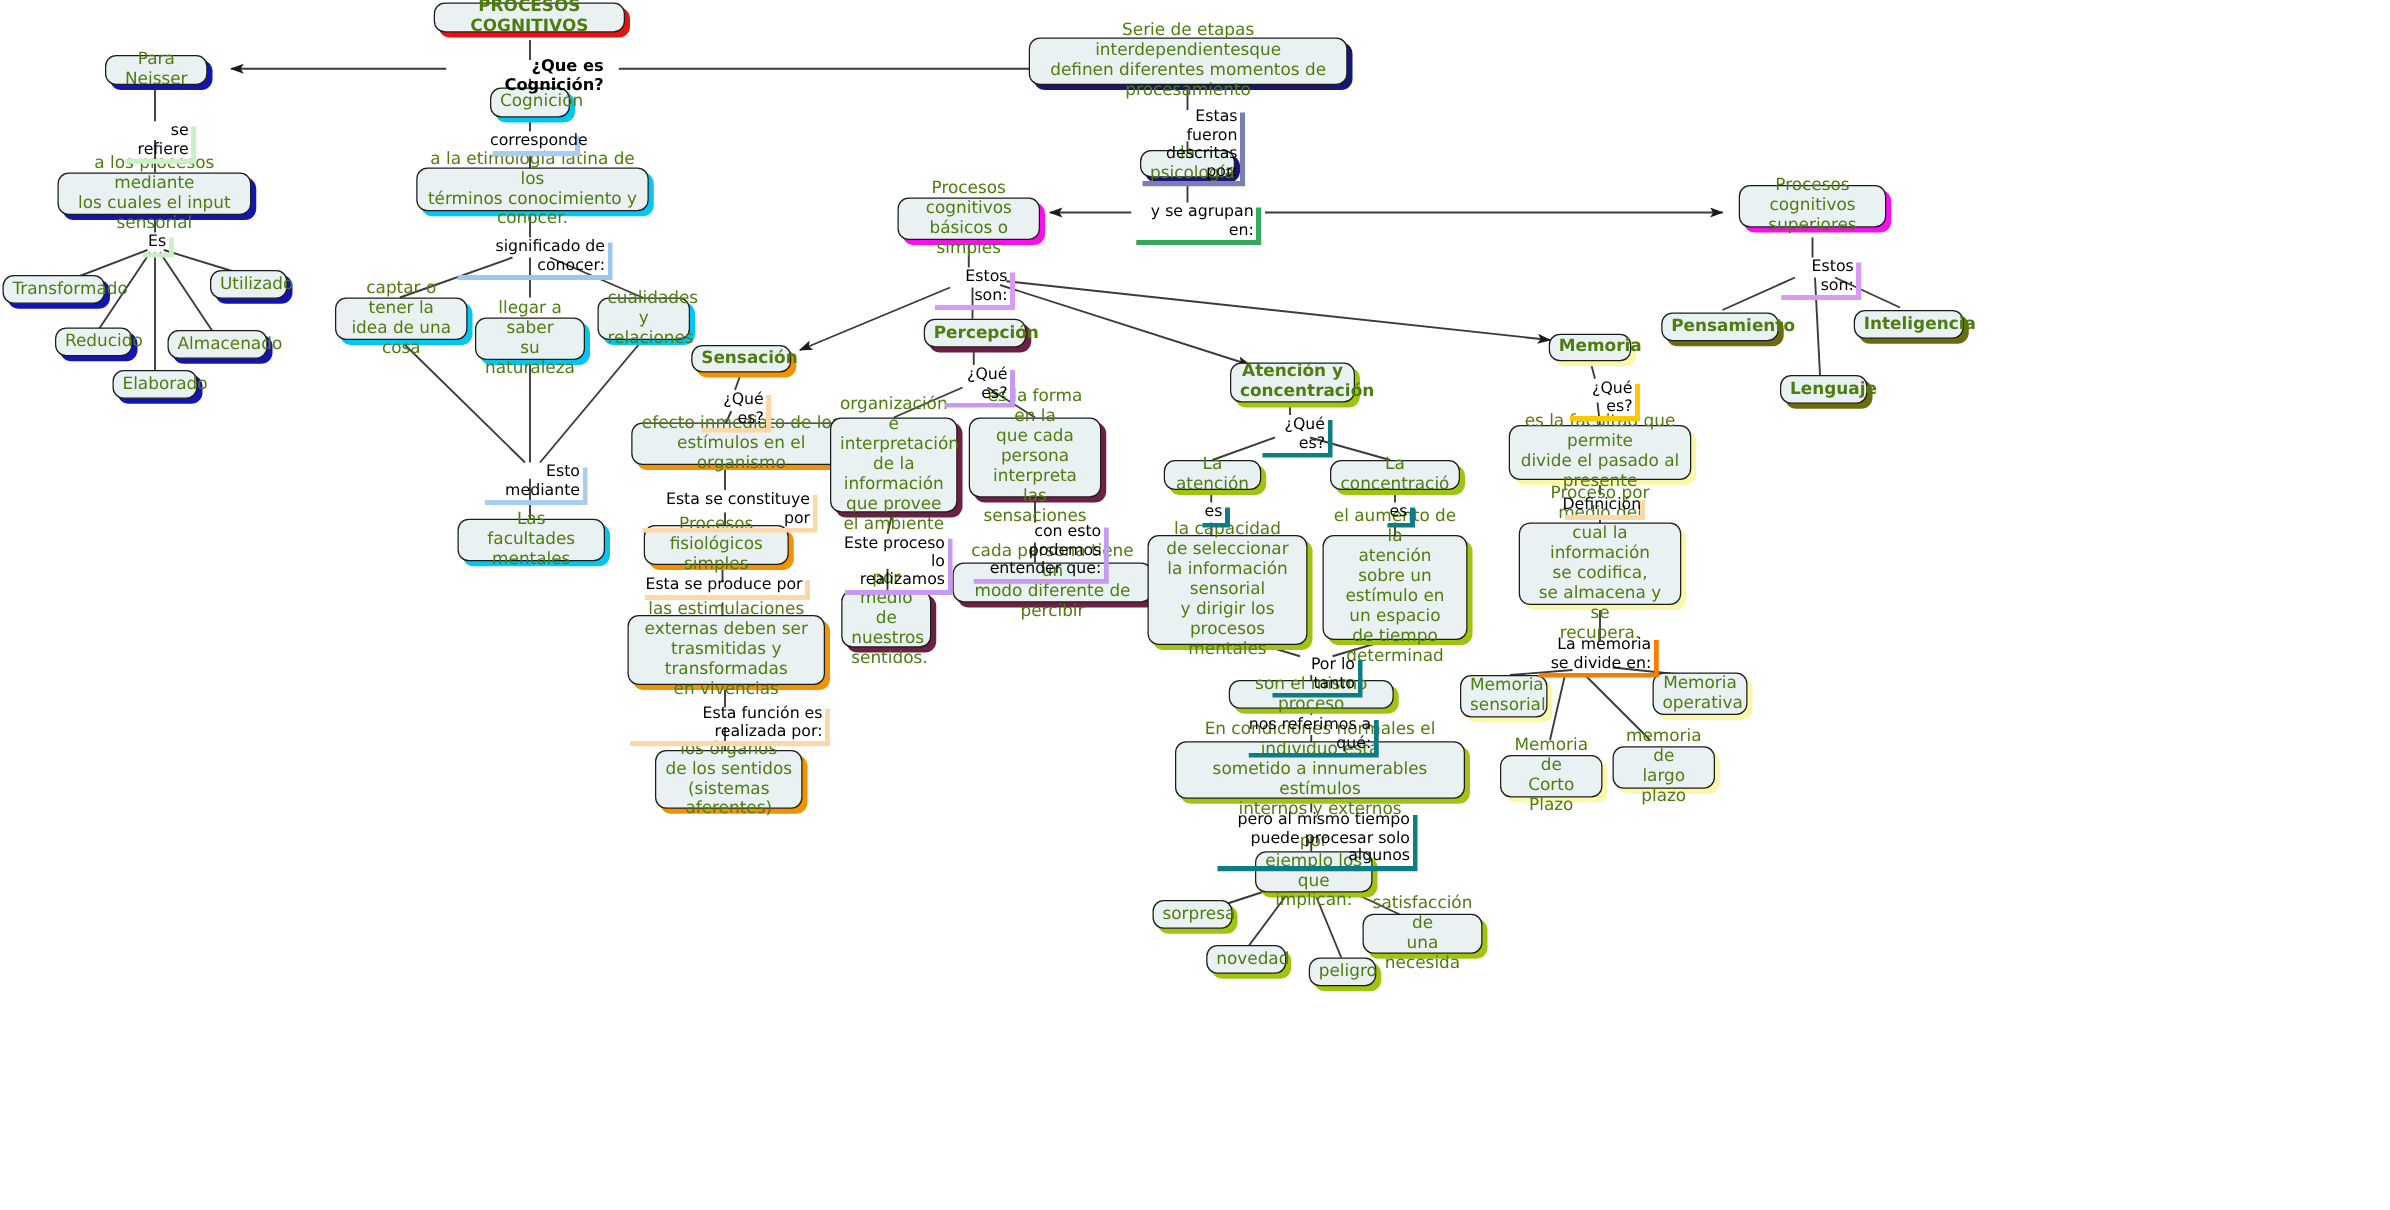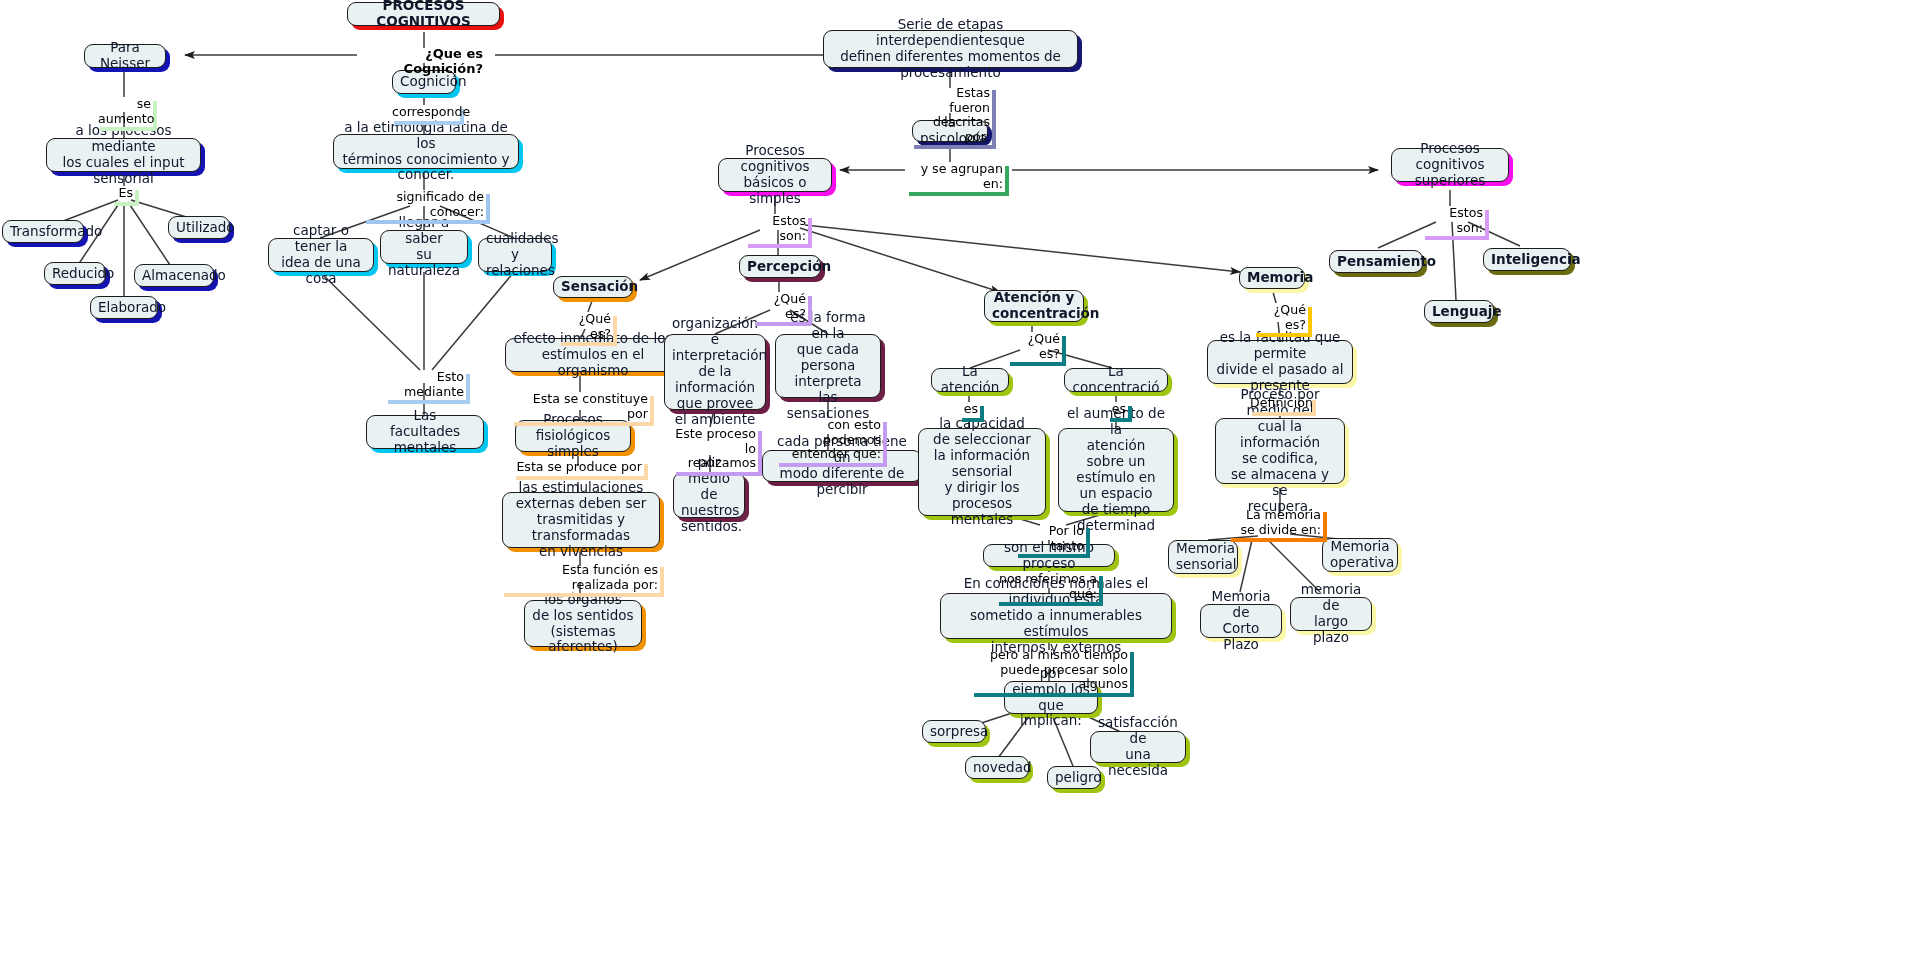--- a/index.html
+++ b/index.html
@@ -6,21 +6,21 @@
   body{font-family:"DejaVu Sans","Liberation Sans",sans-serif;}
   #canvas{position:relative;width:1912px;height:968px;overflow:hidden;background:#fff;}
   svg#links{position:absolute;left:0;top:0;width:1912px;height:968px;pointer-events:none;}
 
   .node{
     position:absolute;
     box-sizing:border-box;
     background:#eaf1f2;
     border:1.4px solid #1c1c1c;
     border-radius:9px;
-    color:#0f172a;
+    color:#4d7c0f;
     font-size:13.5px;
     line-height:1.18;
     text-align:center;
     display:flex;align-items:center;justify-content:center;
     padding:4px 7px;
     z-index:5;
   }
   .node.bold{font-weight:bold;}
   .node span{display:block;width:100%;}
 
@@ -190,21 +190,21 @@
 
 <div class="node sh-cyan" style="left:392px;top:70px;width:64px;height:24px;">
       <span style="white-space: pre-line;">Cognición</span>
     </div>
 
 <div class="node sh-navy" style="left:823px;top:30px;width:255px;height:38px;">
       <span style="white-space: pre-line;">Serie de etapas interdependientesque
 definen diferentes momentos de procesamiento</span>
     </div>
 
-<div class="label lb-green" style="left:96px;top:97px;width:57px;"><span style="white-space: pre-line;">se aumento</span></div>
+<div class="label lb-green" style="left:96px;top:97px;width:57px;"><span style="white-space: pre-line;">se refiere</span></div>
 
 <div class="label lb-blue" style="left:390px;top:105px;width:70px;"><span style="white-space: pre-line;">corresponde</span></div>
 
 <div class="label lb-slate" style="left:910px;top:86px;width:82px;"><span style="white-space: pre-line;">Estas fueron
 descritas por:</span></div>
 
 <div class="node sh-navy" style="left:912px;top:120px;width:76px;height:22px;">
       <span style="white-space: pre-line;">la psicología</span>
     </div>
 
@@ -237,21 +237,21 @@
       <span style="white-space: pre-line;">a la etimología latina de los
 términos conocimiento y conocer.</span>
     </div>
 
 <div class="label lb-ltblue" style="left:362px;top:190px;width:124px;"><span style="white-space: pre-line;">significado de conocer:</span></div>
 
 <div class="node sh-cyan" style="left:268px;top:238px;width:106px;height:34px;">
       <span style="white-space: pre-line;">captar o tener la
 idea de una cosa</span>
     </div>
-<div class="node sh-cyan" style="left:380px;top:230px;width:88px;height:34px;">
+<div class="node sh-cyan" style="left:380px;top:254px;width:88px;height:34px;">
       <span style="white-space: pre-line;">llegar a saber
 su naturaleza</span>
     </div>
 <div class="node sh-cyan" style="left:478px;top:238px;width:74px;height:34px;">
       <span style="white-space: pre-line;">cualidades y
 relaciones</span>
     </div>
 
 <div class="label lb-blue" style="left:384px;top:370px;width:82px;"><span style="white-space: pre-line;">Esto mediante</span></div>
 

